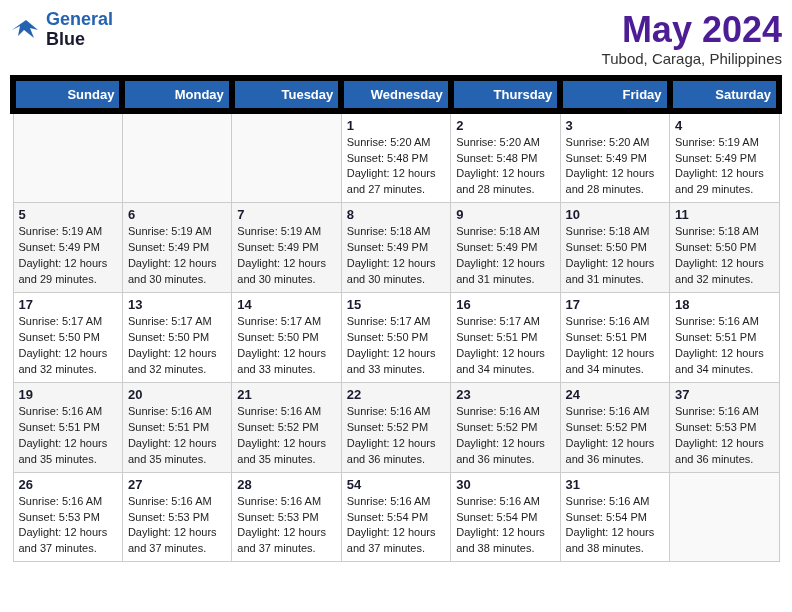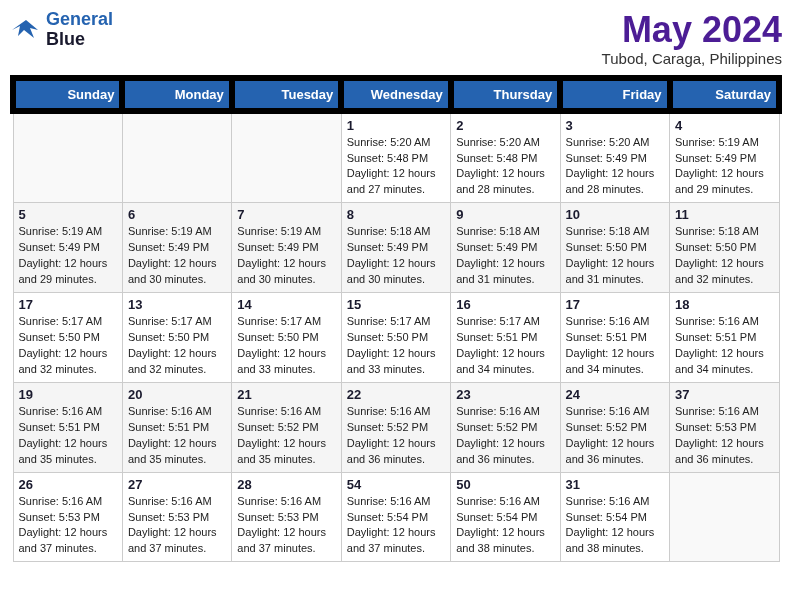--- a/index.html
+++ b/index.html
@@ -328,21 +328,21 @@
 and 37 minutes.</div>
         </td>
         <td>
           <div class="day-num">54</div>
           <div class="day-info" style="white-space: pre-line;">Sunrise: 5:16 AM
 Sunset: 5:54 PM
 Daylight: 12 hours
 and 37 minutes.</div>
         </td>
         <td>
-          <div class="day-num">50</div>
+          <div class="day-num">30</div>
           <div class="day-info" style="white-space: pre-line;">Sunrise: 5:16 AM
 Sunset: 5:54 PM
 Daylight: 12 hours
 and 38 minutes.</div>
         </td>
         <td>
           <div class="day-num">31</div>
           <div class="day-info" style="white-space: pre-line;">Sunrise: 5:16 AM
 Sunset: 5:54 PM
 Daylight: 12 hours

